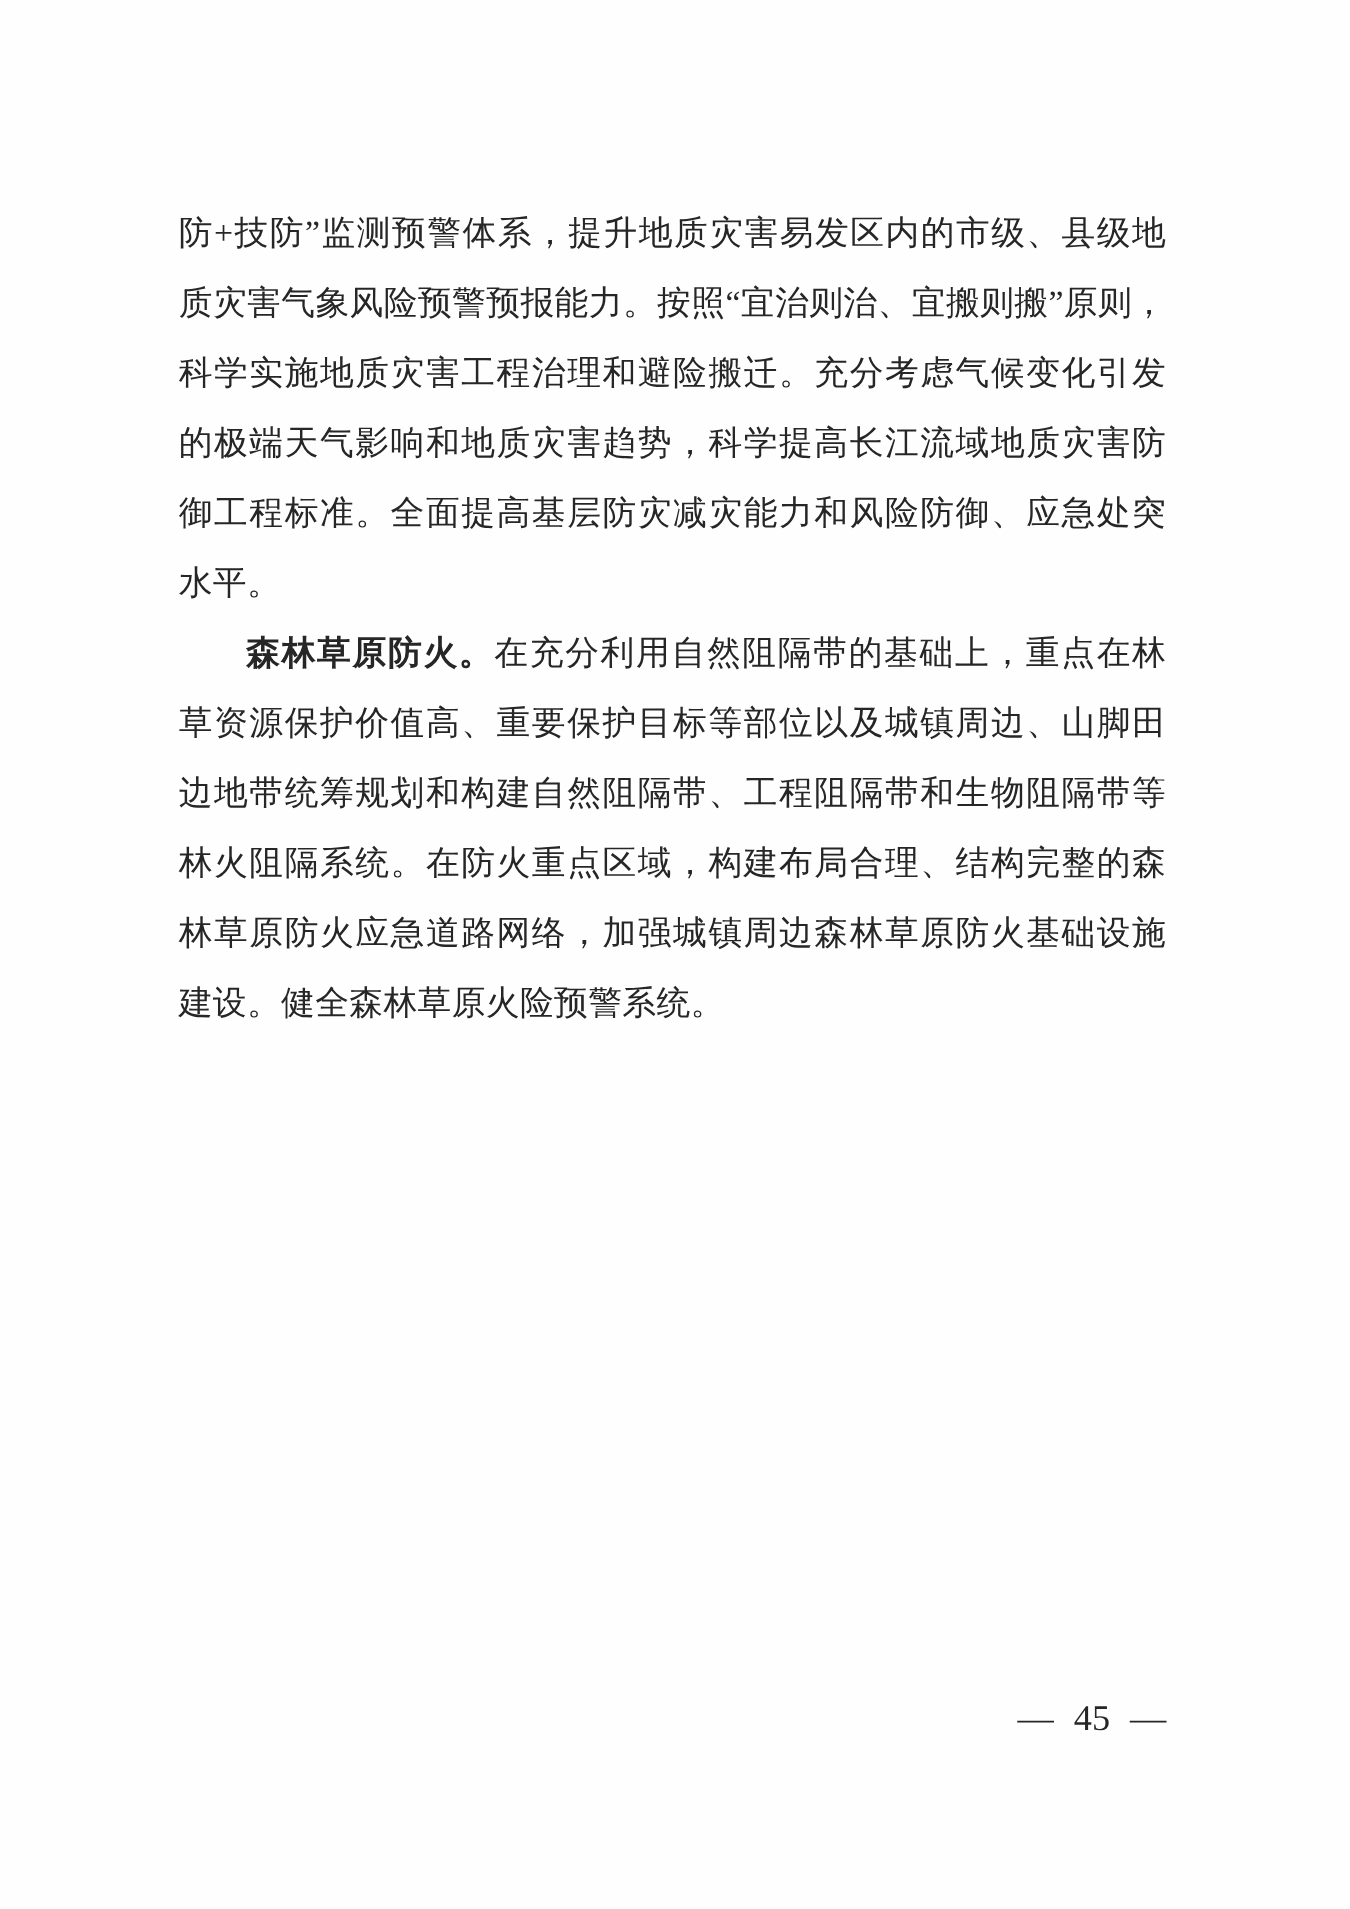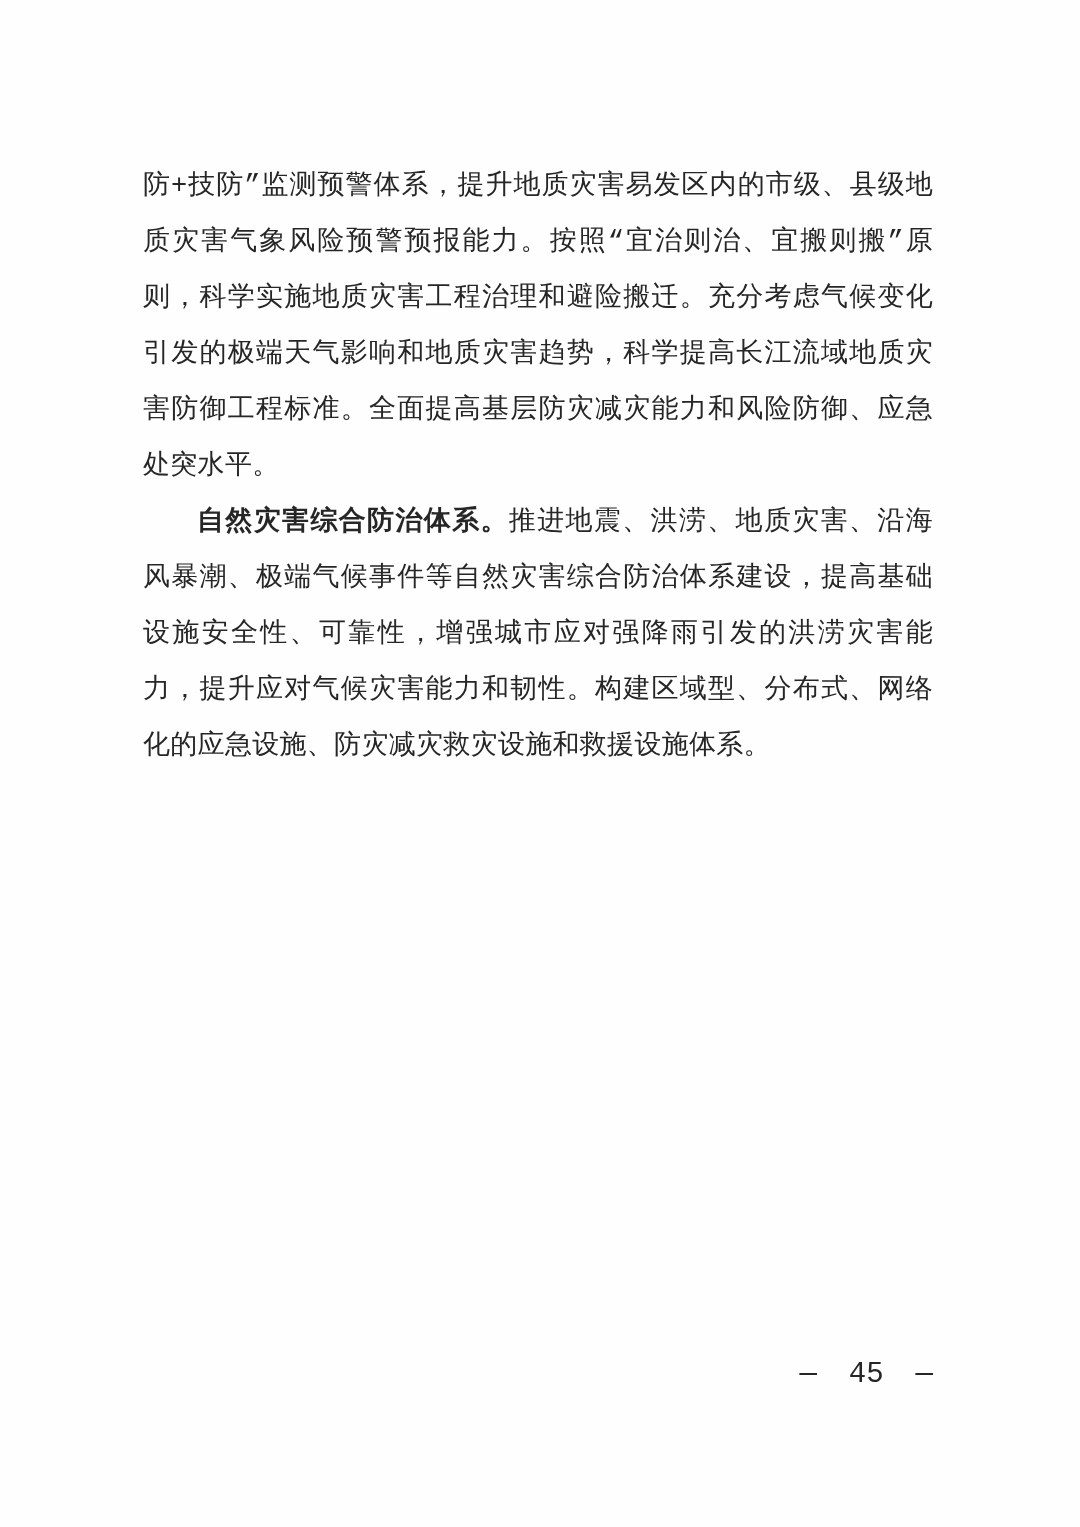--- a/index.html
+++ b/index.html
@@ -6,21 +6,21 @@
     margin: 0;
     padding: 0;
     background: #ffffff;
   }
   .page {
     position: relative;
     width: 1080px;
     height: 1527px;
     background: #fefefe;
     overflow: hidden;
-    font-family: Liberation Mono, monospace;
+    font-family: Liberation Serif, serif;
     color: #262626;
   }
   .content {
     position: absolute;
     left: 143px;
     top: 158px;
     width: 790px;
     font-size: 27px;
     line-height: 56px;
     text-align: justify;
@@ -41,35 +41,35 @@
   .footer {
     position: absolute;
     top: 1358px;
     right: 147px;
     font-size: 29px;
     line-height: 34px;
     color: #262626;
     white-space: nowrap;
   }
   .footer .num {
-    margin: 0 32px;
+    margin: 0 16px;
   }
 </style>
 </head>
 <body>
 
 <div class="page">
 
   <div class="content">
 
     <p class="para continuation"><span class="lead"></span><span>防+技防”监测预警体系，提升地质灾害易发区内的市级、县级地质灾害气象风险预警预报能力。按照“宜治则治、宜搬则搬”原则，科学实施地质灾害工程治理和避险搬迁。充分考虑气候变化引发的极端天气影响和地质灾害趋势，科学提高长江流域地质灾害防御工程标准。全面提高基层防灾减灾能力和风险防御、应急处突水平。</span></p>
 
 
+    <p class="para"><span class="lead">森林草原防火。</span><span>在充分利用自然阻隔带的基础上，重点在林草资源保护价值高、重要保护目标等部位以及城镇周边、山脚田边地带统筹规划和构建自然阻隔带、工程阻隔带和生物阻隔带等林火阻隔系统。在防火重点区域，构建布局合理、结构完整的森林草原防火应急道路网络，加强城镇周边森林草原防火基础设施建设。健全森林草原火险预警系统。</span></p>
 
-    <p class="para"><span class="lead">自然灾害综合防治体系。</span><span>推进地震、洪涝、地质灾害、沿海风暴潮、极端气候事件等自然灾害综合防治体系建设，提高基础设施安全性、可靠性，增强城市应对强降雨引发的洪涝灾害能力，提升应对气候灾害能力和韧性。构建区域型、分布式、网络化的应急设施、防灾减灾救灾设施和救援设施体系。</span></p>
 
   </div>
 
   <div class="footer">
     <span class="dash">—</span><span class="num">45</span><span class="dash">—</span>
   </div>
 
 </div>
 
 </body></html>

